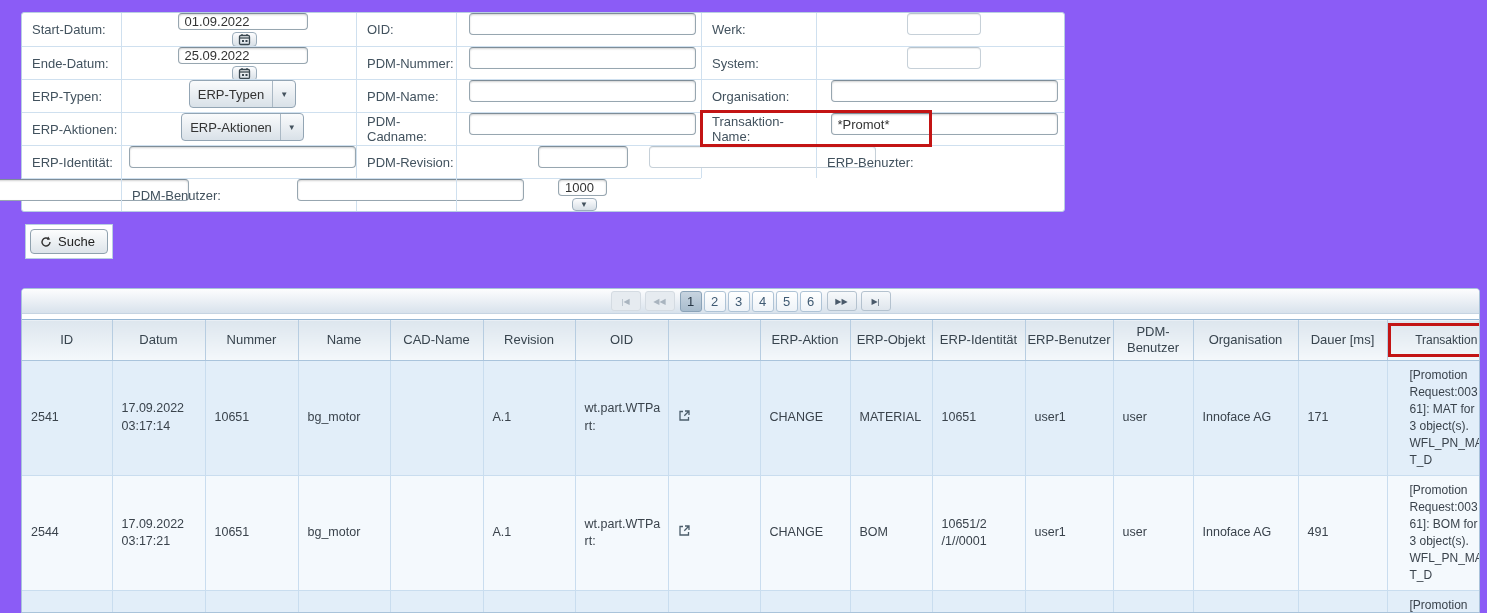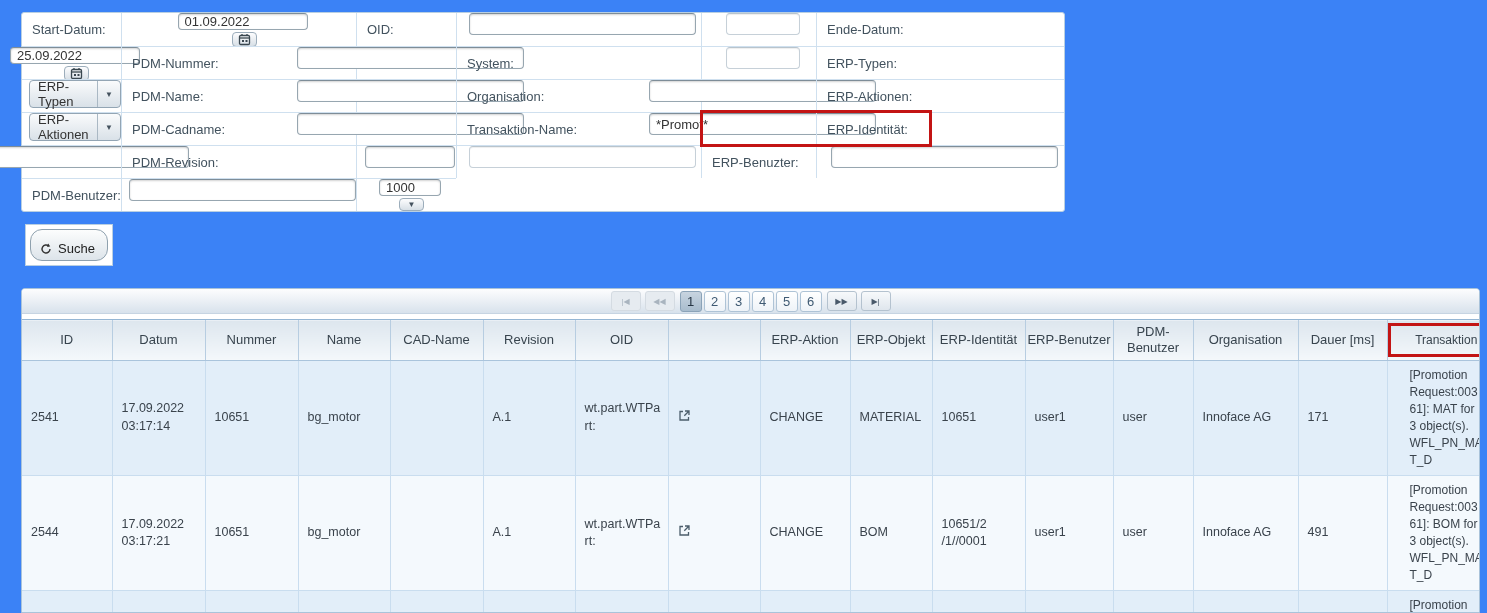--- a/index.html
+++ b/index.html
@@ -1,17 +1,17 @@
 <!DOCTYPE html>
 <html><head>
 <meta charset="utf-8">
 <style>
   * { box-sizing: border-box; margin: 0; padding: 0; }
   body { background:#fff; font-family:"Liberation Sans", sans-serif; }
-  .stage { position:relative; width:1487px; height:613px; background:#3b82f6; overflow:hidden; }
+  .stage { position:relative; width:1487px; height:613px; background:#8b5cf6; overflow:hidden; }
 
   
   .form-panel { position:absolute; left:21px; top:12px; border:1px solid #b9cfe2; border-radius:3px; background:#fff; }
   .form-grid { display:grid; grid-template-columns:99px 235px 100px 245px 115px 248px; }
   .fcell { height:33px; border-left:1px solid #cfe0ef; border-top:1px solid #cfe0ef; display:flex; align-items:center; }
   .form-grid .fcell:nth-child(-n+6){ border-top:none; }
   .form-grid .fcell:nth-child(6n+1){ border-left:none; }
   .flabel { padding-left:10px; font-size:13px; color:#42525e; }
   .ffield { padding-left:7px; gap:2px;flex-direction:column; }
 
@@ -23,28 +23,28 @@
   .tb.w-short { width:90px; }
   .tb.w-small { width:74px; }
   .tb.light   { border-color:#c6d0d8; border-top-color:#b8c4cd; box-shadow: inset 0 1px 1px rgba(0,0,0,.07); }
 
   .sq-btn { width:25px; height:24px; margin-left:3px; border:1px solid #9cadbb; border-radius:4px;
             background:linear-gradient(#fdfdfe,#d7dfe6); display:flex; align-items:center; justify-content:center; cursor:pointer; }
   .dd { height:28px; border:1px solid #93a5b4; border-radius:4px; background:linear-gradient(#fafbfc,#d9e1e8);
         display:inline-flex; align-items:center; font-size:13px; color:#333; cursor:pointer; }
   .dd-label { padding:0 8px; }
   .dd-arrow { border-left:1px solid #aab8c4; padding:0 7px; font-size:8px; color:#44525e; align-self:stretch; display:flex; align-items:center; }
-  .combo-text { width:62px; }
+  .combo-text { width:49px; }
 
   .red-box-form { position:absolute; left:700px; top:110px; width:232px; height:37px; border:3px solid #c31414; z-index:5; pointer-events:none; }
 
   
   .search-panel { position:absolute; left:25px; top:224px; border:1px solid #b9cfe2; background:#fff; padding:4px; }
-  .btn-suche { display:flex; align-items:center; gap:6px; padding:11px 12px 4px 9px; border:1px solid #8fa1ae;
-               border-radius:12px; background:linear-gradient(#fcfdfd,#dde4ea); font-size:13px; color:#222; cursor:pointer; }
+  .btn-suche { display:flex; align-items:center; gap:6px; padding:4px 12px 4px 9px; border:1px solid #8fa1ae;
+               border-radius:4px; background:linear-gradient(#fcfdfd,#dde4ea); font-size:13px; color:#222; cursor:pointer; }
 
   
   .table-panel { position:absolute; left:21px; top:288px; width:1459px; height:325px; border:1px solid #a9c3da;
                  border-radius:4px 4px 0 0; background:#fff; overflow:hidden; }
   .toolbar { height:25px; background:linear-gradient(#fdfdfe,#d8e2ec); border-bottom:1px solid #c6d4e2;
              display:flex; align-items:center; justify-content:center; gap:4px; }
   .tspacer { height:5px; background:#fff; }
 
   .pg-nav { height:20px; min-width:30px; border-radius:3px; display:flex; align-items:center; justify-content:center;
             font-size:8px; letter-spacing:0px; cursor:pointer; padding:0 4px; }
@@ -88,20 +88,21 @@
               <line x1="9" y1="1" x2="9" y2="3" stroke="#3a4750" stroke-width="1.3"></line>
               <rect x="4" y="7" width="2" height="2" fill="#3a4750"></rect>
               <rect x="7.5" y="7" width="2" height="2" fill="#3a4750"></rect>
             </svg>
           </span>
       </div>
       <div class="fcell flabel">OID:</div>
       <div class="fcell ffield">
         <input class="tb w-wide" value="" style="">
       </div>
+      <div class="fcell flabel">Werk:</div>
       <div class="fcell ffield">
         <input class="tb w-small light" value="" style="">
       </div>
 
       <div class="fcell flabel">Ende-Datum:</div>
       <div class="fcell ffield">
         <input class="tb w-date" value="25.09.2022" style="">
         <span class="sq-btn">
             <svg width="13" height="13" viewBox="0 0 13 13">
               <rect x="1.5" y="2.5" width="10" height="9" rx="1.2" fill="none" stroke="#3a4750" stroke-width="1.3"></rect>

